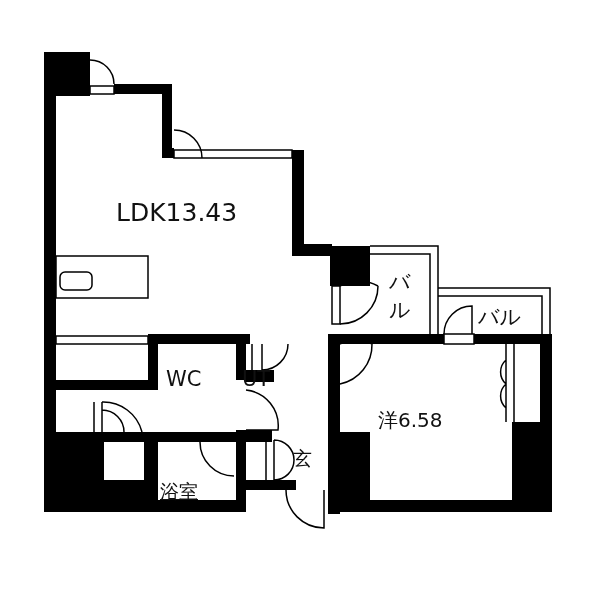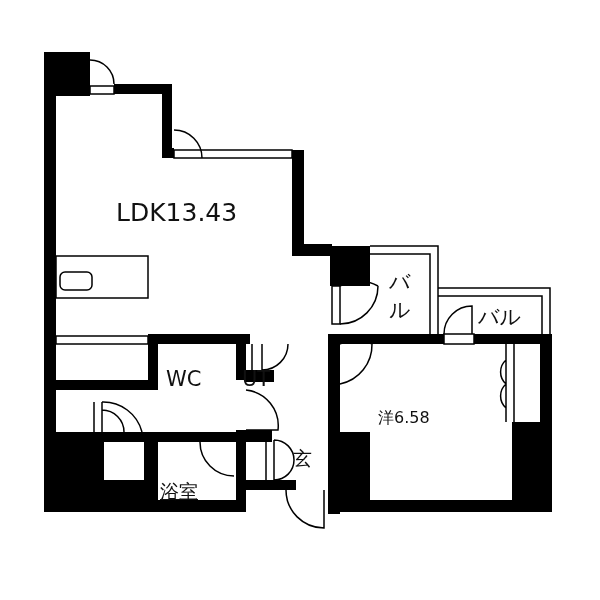--- a/index.html
+++ b/index.html
@@ -1,20 +1,20 @@
 <!DOCTYPE html>
 <html><head>
 <meta charset="utf-8">
 <style>
   html,body{margin:0;padding:0;background:#fff;}
   body{width:600px;height:600px;position:relative;overflow:hidden;font-family:"DejaVu Sans",sans-serif;}
   svg{position:absolute;left:0;top:0;}
   .lbl{position:absolute;color:#111;white-space:nowrap;line-height:1;}
   .ldk{left:116px;top:200px;font-size:25px;}
-  .yo{left:378px;top:410px;font-size:16px;}
+  .yo{left:378px;top:410px;font-size:20px;}
   .wc{left:166px;top:364px;font-size:21px;width:22px;text-align:right;line-height:30px;white-space:normal;}
   .ut{left:208px;top:364px;font-size:21px;width:22px;text-align:center;line-height:30px;white-space:normal;margin-left:34px;}
   .bath{left:160px;top:482px;font-size:19px;text-decoration:underline;}
   .gen{left:293px;top:449px;font-size:19px;}
   .bal1{left:389px;top:268px;font-size:21px;width:22px;line-height:28px;white-space:normal;}
   .bal2{left:478px;top:307px;font-size:21px;}
 </style>
 </head>
 <body>
 

